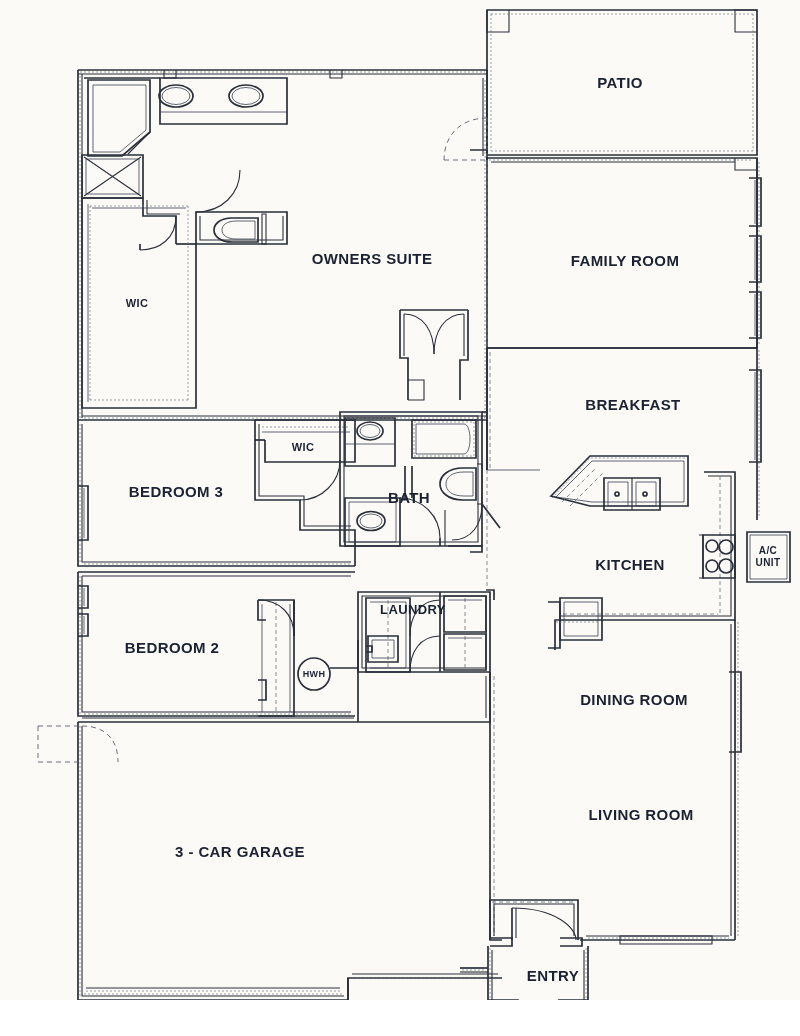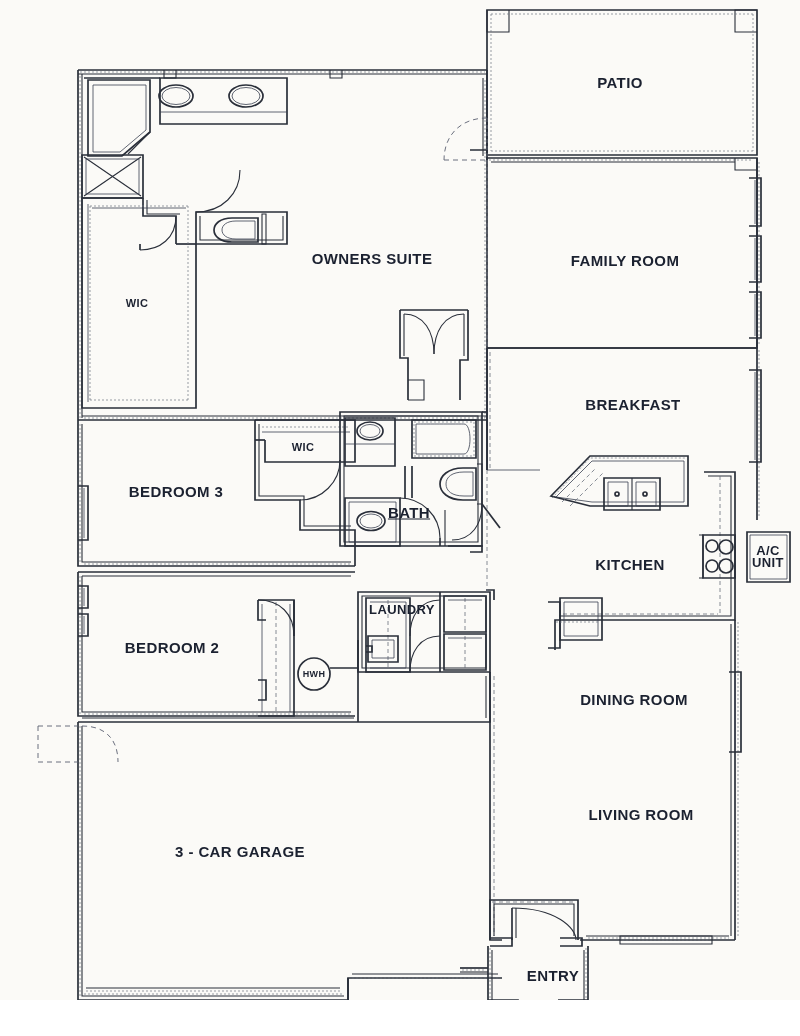--- a/index.html
+++ b/index.html
@@ -28,21 +28,21 @@
     color: #1b2130;
     white-space: nowrap;
     letter-spacing: 0.4px;
     transform: translate(-50%, -50%);
     user-select: none;
   }
   .lbl-lg  { font-size: 15px; }
   .lbl-md  { font-size: 13px; }
   .lbl-sm  { font-size: 11px; }
   .lbl-xs  { font-size: 9px;  }
-  .lbl-ac  { font-size: 13px; line-height: 12px; text-align: center; }
+  .lbl-ac  { font-size: 10px; line-height: 12px; text-align: center; }
   .watermark {
     position: absolute;
     left: 2px;
     top: 968px;
     font-family: "Liberation Serif", serif;
     font-size: 32px;
     letter-spacing: 2px;
     color: rgba(40,45,55,0.0);
     -webkit-text-stroke: 1px rgba(90,96,110,0.55);
     user-select: none;
@@ -408,23 +408,23 @@
   <div class="room-label lbl-lg" style="left:553px; top:975px;">ENTRY</div>
 
   <div class="room-label lbl-lg" style="left:372px; top:258px;">OWNERS SUITE</div>
 
   <div class="room-label lbl-lg" style="left:176px; top:491px;">BEDROOM 3</div>
 
   <div class="room-label lbl-lg" style="left:172px; top:647px;">BEDROOM 2</div>
 
   <div class="room-label lbl-lg" style="left:240px; top:851px;">3 - CAR GARAGE</div>
 
-  <div class="room-label lbl-lg" style="left:409px; top:512px;text-decoration:underline;">BATH</div>
-
-  <div class="room-label lbl-md" style="left:402px; top:609px;">LAUNDRY</div>
+  <div class="room-label lbl-lg" style="left:409px; top:497px;">BATH</div>
+
+  <div class="room-label lbl-md" style="left:413px; top:609px;">LAUNDRY</div>
 
   <div class="room-label lbl-sm" style="left:137px; top:303px;">WIC</div>
 
   <div class="room-label lbl-sm" style="left:303px; top:447px;">WIC</div>
 
   <div class="room-label lbl-xs" style="left:314px; top:674px;">HWH</div>
 
   <div class="room-label lbl-ac" style="left:768px; top:557px;">
     <div>A/C</div>
     <div>UNIT</div>

